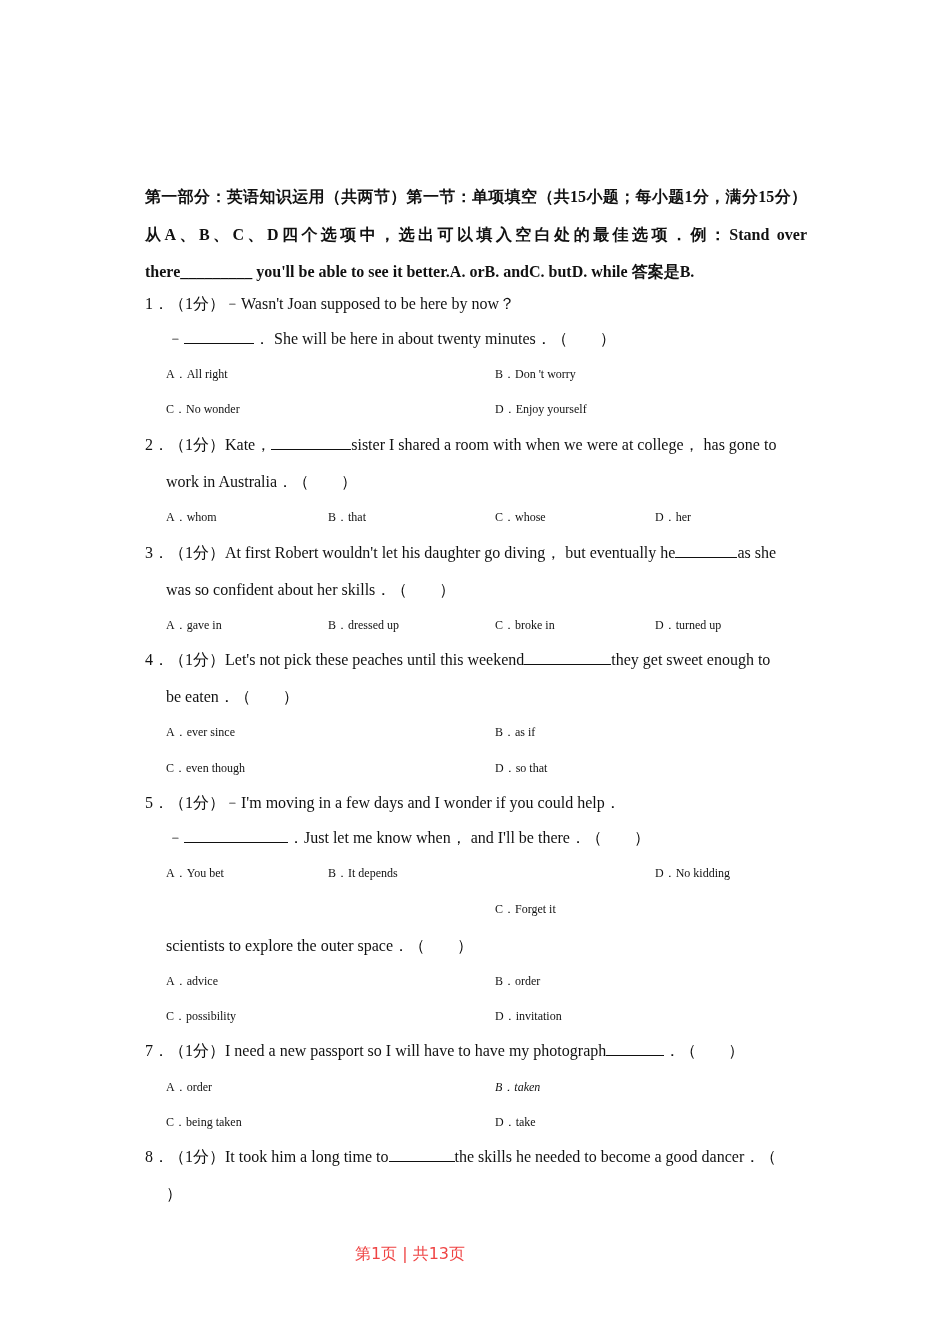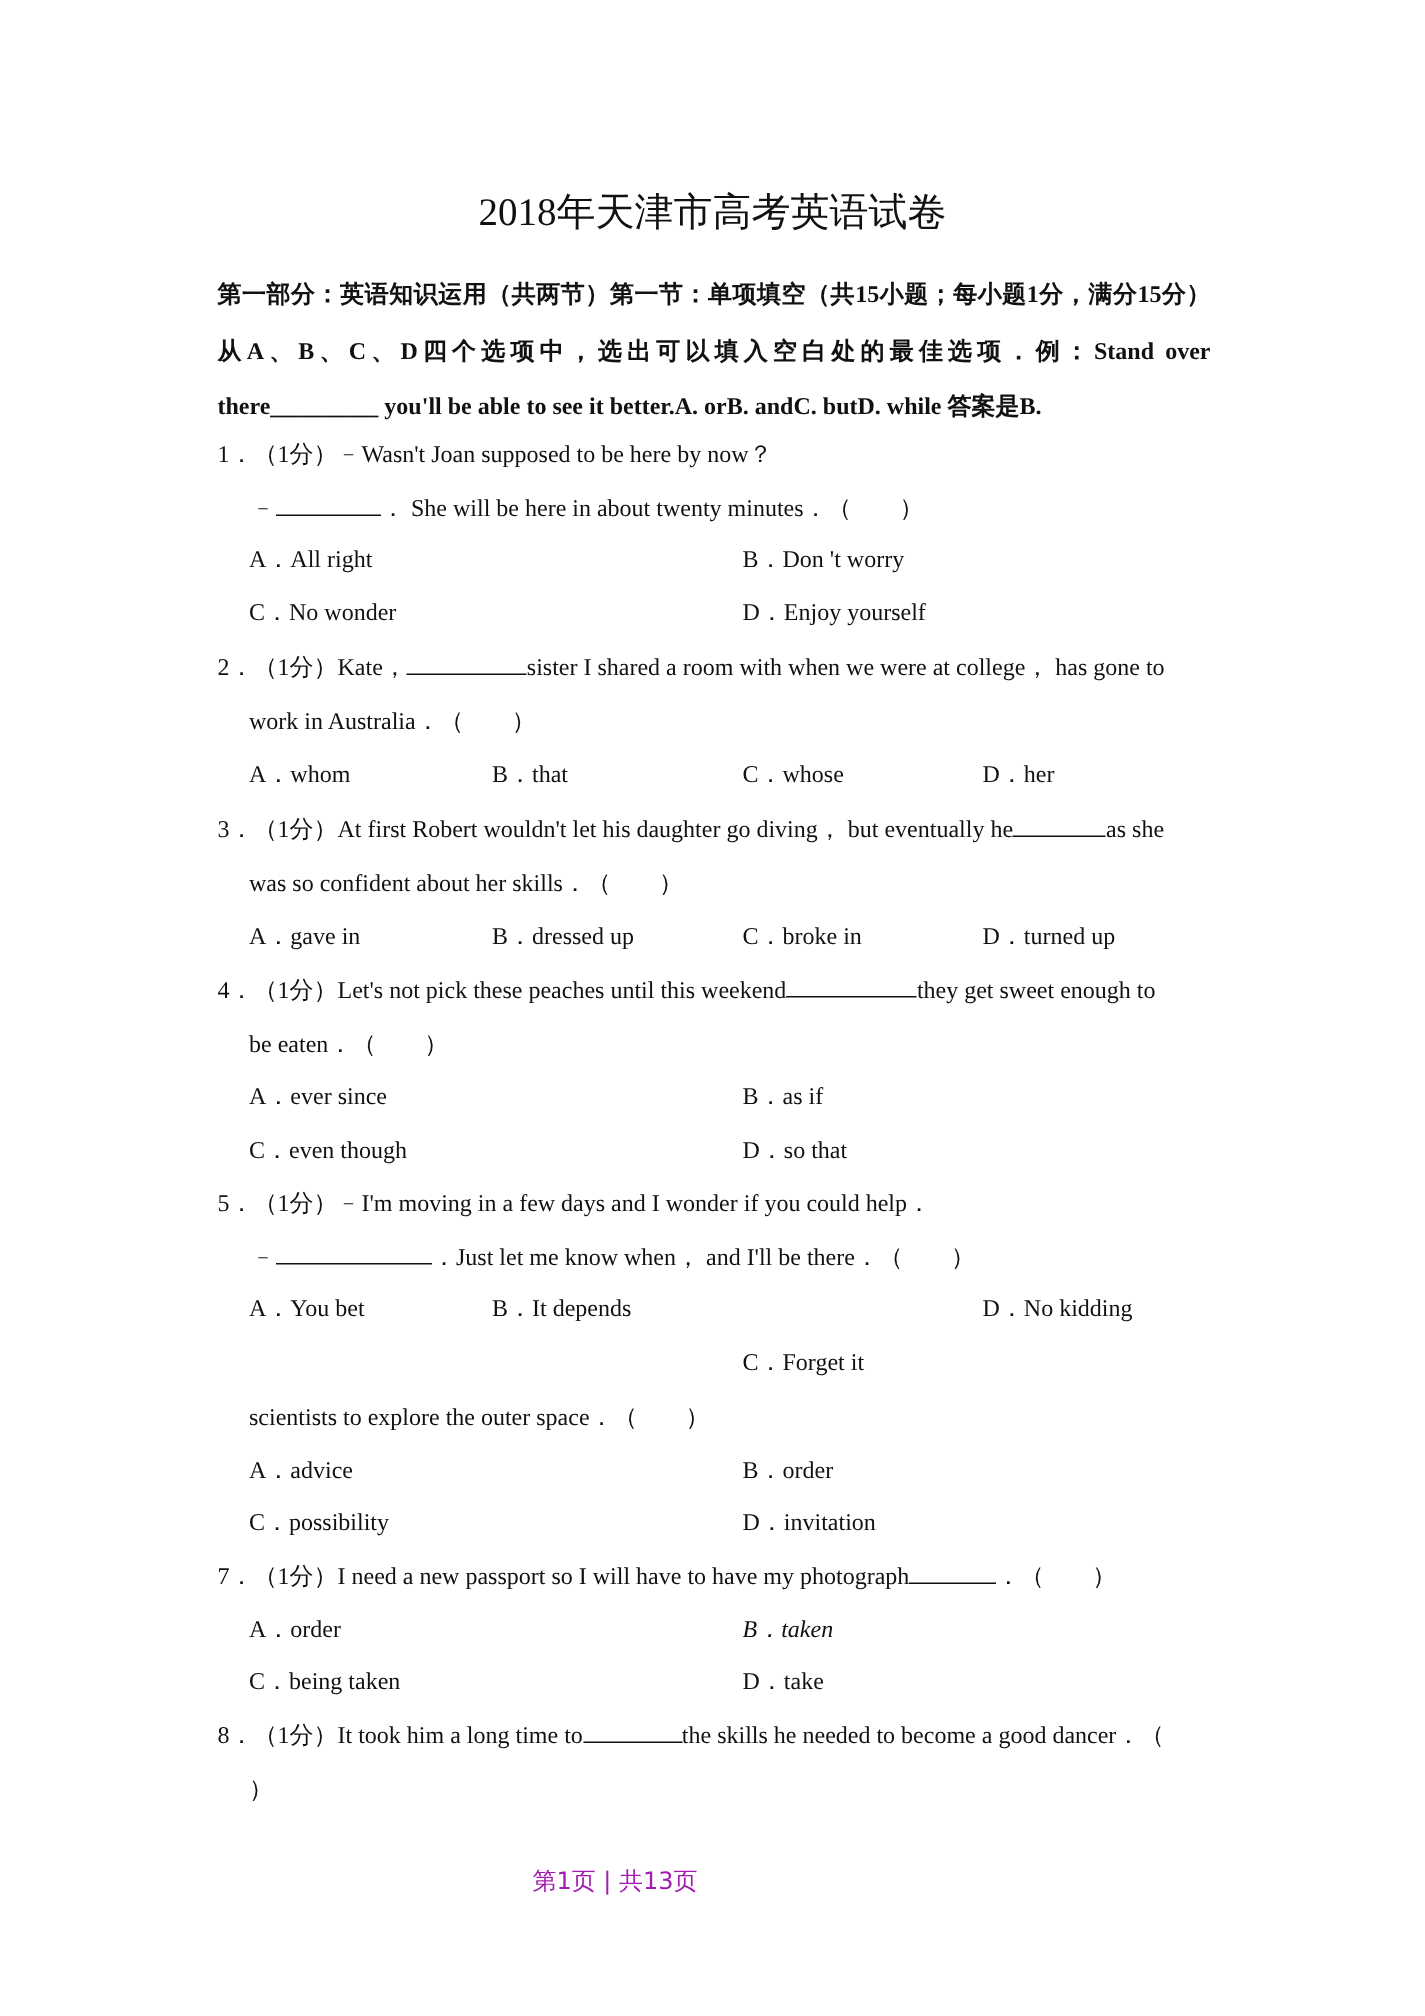--- a/index.html
+++ b/index.html
@@ -15,32 +15,31 @@
     }
     .intro {
       position: absolute; left: 145px; width: 662px; top: 178px;
       font-size: 16px; font-weight: bold; line-height: 37.5px;
       text-align: justify; text-align-last: left;
     }
     .line {
       position: absolute; font-size: 16px; line-height: 22px; white-space: nowrap;
     }
     .blank { display: inline-block; border-bottom: 1px solid #111; height: 15px; vertical-align: baseline; }
-    .opt { position: absolute; font-size: 16px; line-height: 22px; white-space: nowrap; }
+    .opt { position: absolute; font-size: 12px; line-height: 22px; white-space: nowrap; }
     .footer {
       position: absolute; left: 0; width: 820px; top: 1243px; text-align: center;
-      font-family: "DejaVu Sans", sans-serif; font-size: 16px; line-height: 22px; color: #a21caf;
+      font-family: "DejaVu Sans", sans-serif; font-size: 16px; line-height: 22px; color: #ef4444;
     }
   </style>
 </head>
 <body>
 
 <div class="page">
 
-  <div class="title">2018年天津市高考英语试卷</div>
 
   <div class="intro">第一部分：英语知识运用（共两节）第一节：单项填空（共15小题；每小题1分，满分15分）从A、B、C、D四个选项中，选出可以填入空白处的最佳选项．例：Stand over there_________ you'll be able to see it better.A. orB. andC. butD. while 答案是B.</div>
 
   <div class="line" style="left:145px;top:293px;">
     <span>1．</span><span>（1分）</span><span>﹣Wasn't Joan supposed to be here by now？</span>
   </div>
   <div class="line" style="left:168px;top:328px;">
     <span>﹣</span><span class="blank" style="width:70px;"></span><span>．  She will be here in about twenty minutes．（　　）</span>
   </div>
   <div class="opt" style="left:166px;top:363px;">A．All right</div>

